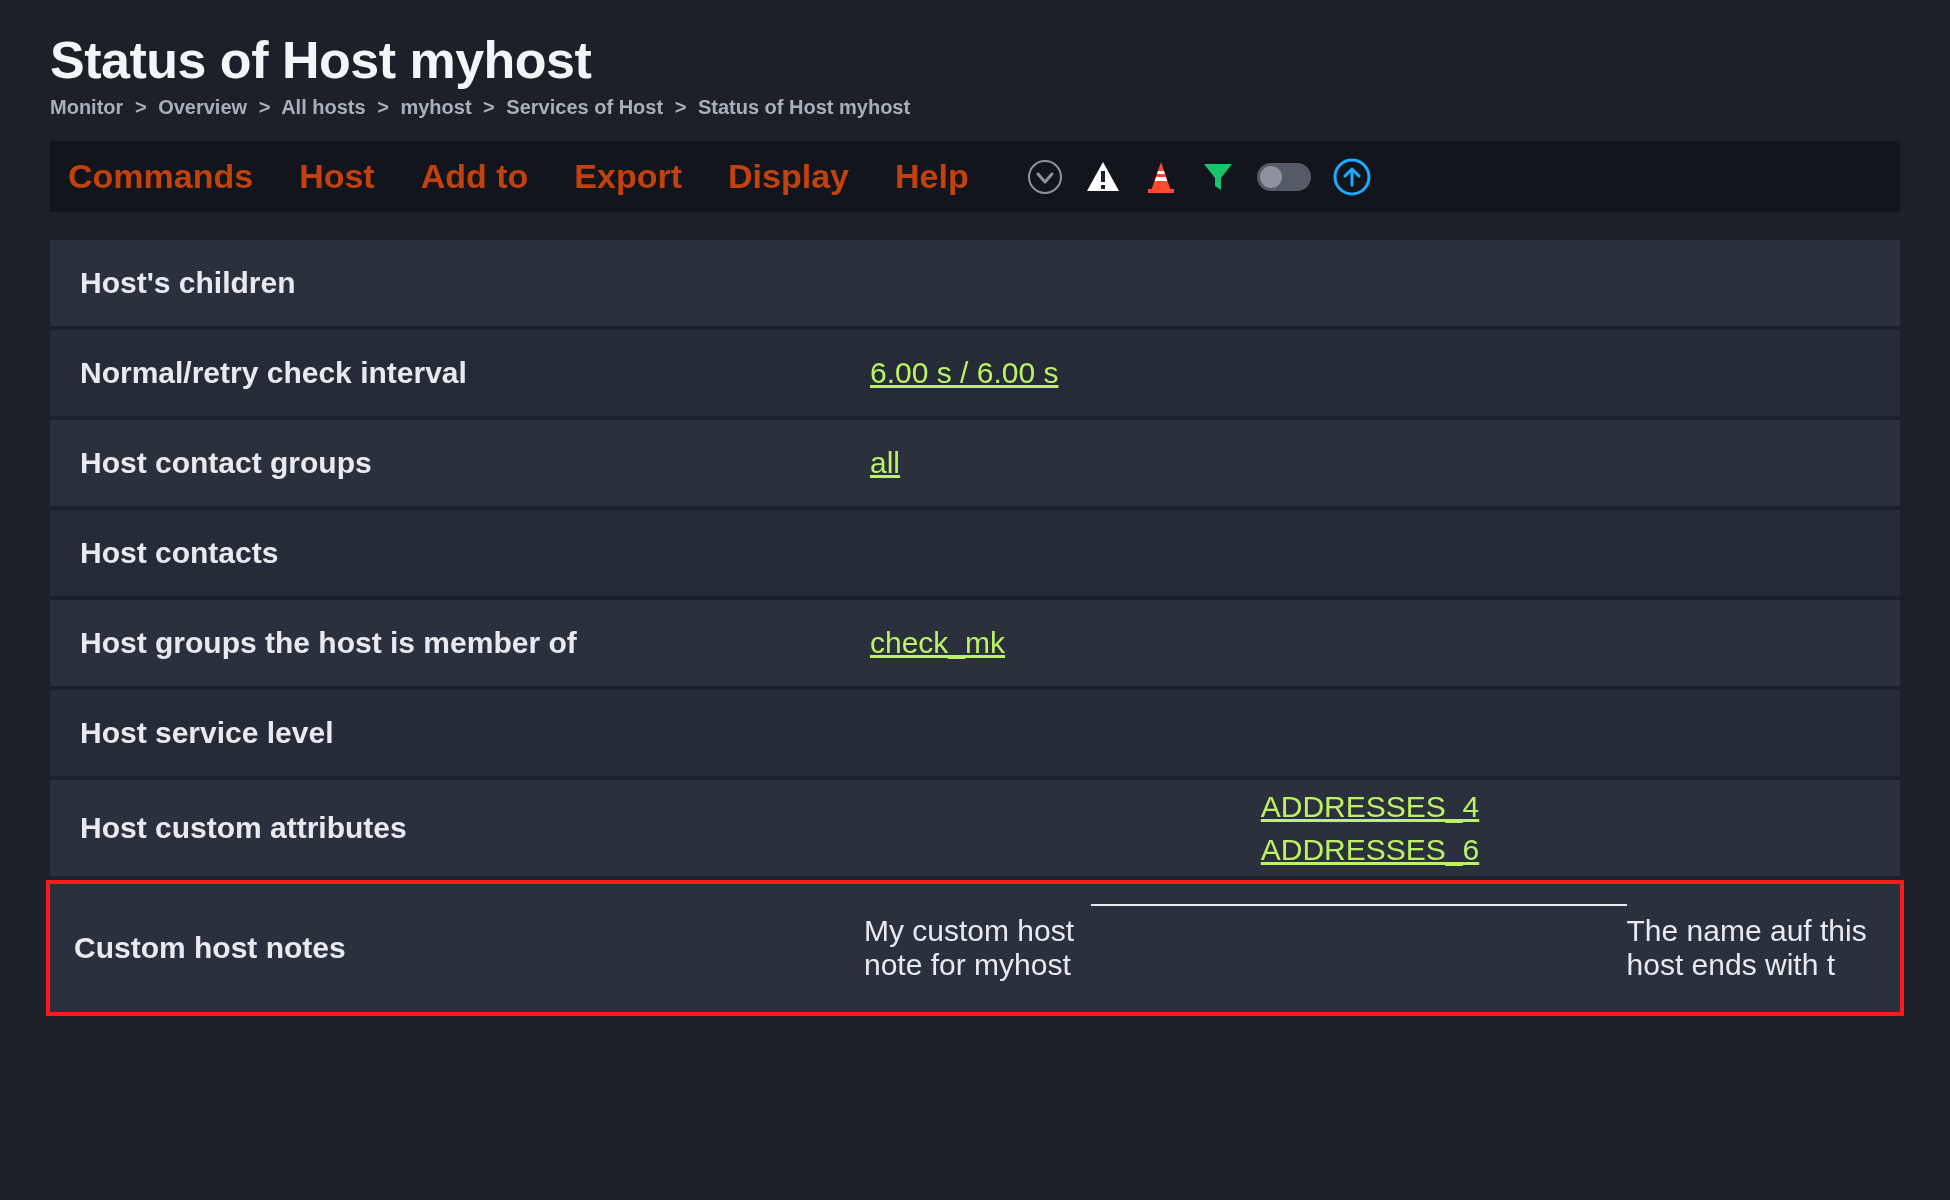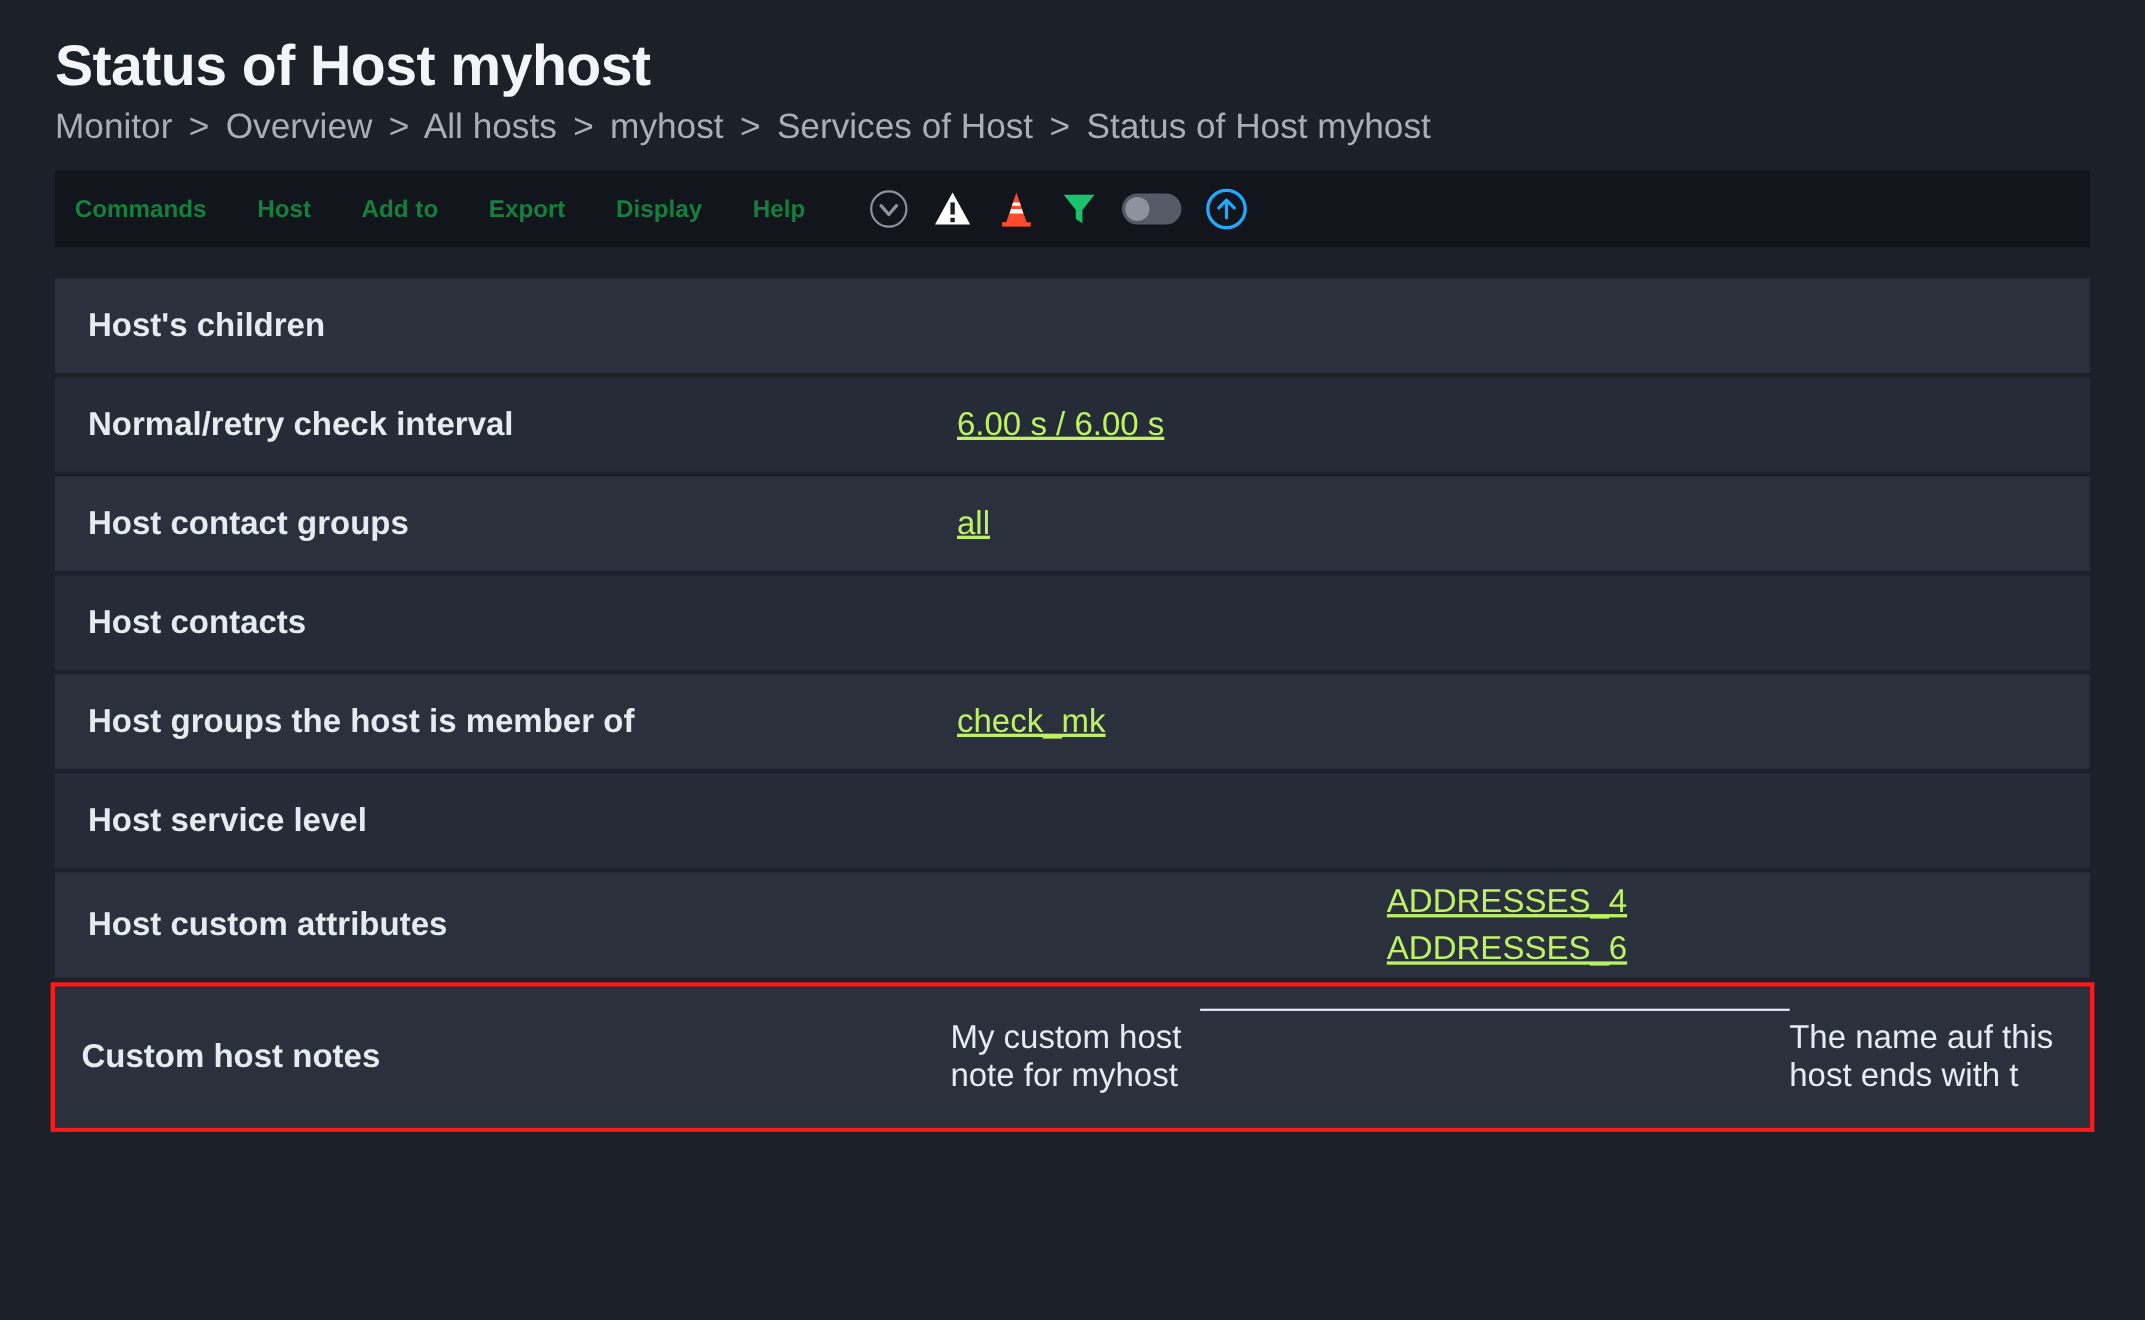--- a/index.html
+++ b/index.html
@@ -30,39 +30,39 @@
   }
   h1.title {
     margin: 0 0 6px 0;
     font-size: 52px;
     font-weight: 700;
     letter-spacing: -0.5px;
     color: #f3f5f8;
   }
   .breadcrumb {
     color: var(--breadcrumb);
-    font-size: 32px;
-    font-weight: 400;
+    font-size: 20px;
+    font-weight: 700;
     margin-bottom: 22px;
   }
   .breadcrumb span.sep {
     padding: 0 6px;
   }
   .menubar {
     background: var(--bg-menu);
     display: flex;
     align-items: center;
     gap: 46px;
     padding: 16px 18px;
     margin-bottom: 28px;
   }
   .menubar .menu-item {
-    font-size: 22px;
+    font-size: 34px;
     font-weight: 600;
-    color: #15803d;
+    color: #c2410c;
     cursor: pointer;
     white-space: nowrap;
   }
   .menubar .icons {
     display: flex;
     align-items: center;
     gap: 22px;
     margin-left: 12px;
   }
   .icon-btn {

